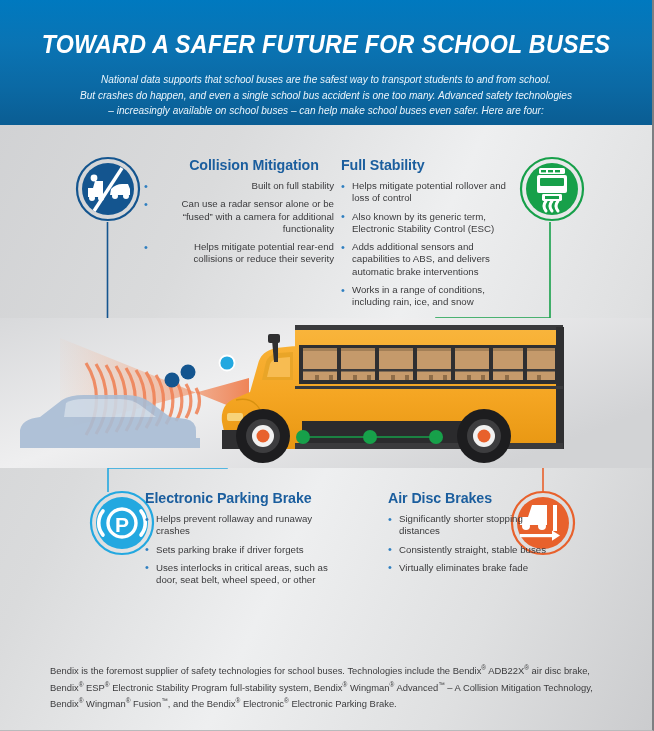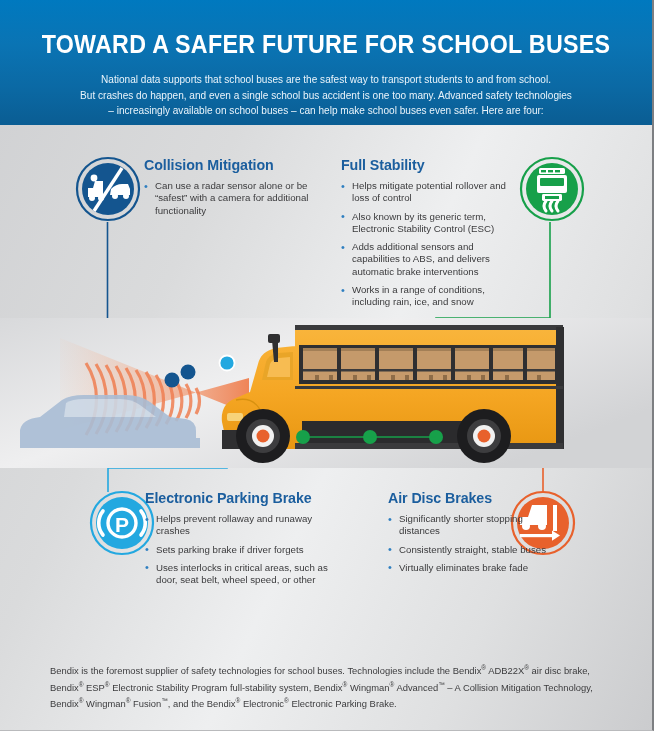--- a/index.html
+++ b/index.html
@@ -17,20 +17,21 @@
     border-right: 2px solid #7d7f82;
     border-bottom: 1px solid #b9babc;
     overflow: hidden;
   }
 
   
   .header {
     position: absolute; left: 0; top: 0; width: 654px; height: 125px;
     background: linear-gradient(180deg, #0079bf 0%, #0a74b4 35%, #0b69a4 70%, #0a5d93 100%);
     border-right: 2px solid #054a78;
+    font-style: italic;
   }
   .header-title {
     text-align: center;
     color: #ffffff;
     font-size: 25px;
     font-weight: bold;
     letter-spacing: 0.3px;
     margin-top: 30px;
     font-stretch: condensed;
     transform: scaleX(0.93);
@@ -302,24 +303,26 @@
       <circle cx="20" cy="37" r="4"></circle>
         <circle cx="36" cy="37" r="4"></circle>
     </g>
     <rect x="47" y="16" width="4" height="26" fill="#ffffff"></rect>
     <g>
       <rect x="14" y="45" width="32" height="3.2" fill="#ffffff"></rect>
       <polygon points="46,41.5 54,46.6 46,51.8" fill="#ffffff"></polygon>
     </g>
   </svg>
 
-  <div class="sec" style="left:144px; top:156px; width:190px;">
+  <div class="sec" style="left:144px; top:156px; width:190px;text-align:right;">
     <div class="sec-title">Collision Mitigation</div>
     <ul>
-      <li>Can use a radar sensor alone or be “safest” with a camera for additional functionality</li>
+      <li>Built on full stability</li>
+      <li>Can use a radar sensor alone or be “fused” with a camera for additional functionality</li>
+      <li>Helps mitigate potential rear-end collisions or reduce their severity</li>
     </ul>
   </div>
 
   <div class="sec" style="left:145px; top:489px; width:200px;">
     <div class="sec-title">Electronic Parking Brake</div>
     <ul>
       <li>Helps prevent rollaway and runaway crashes</li>
       <li>Sets parking brake if driver forgets</li>
       <li>Uses interlocks in critical areas, such as door, seat belt, wheel speed, or other</li>
     </ul>

